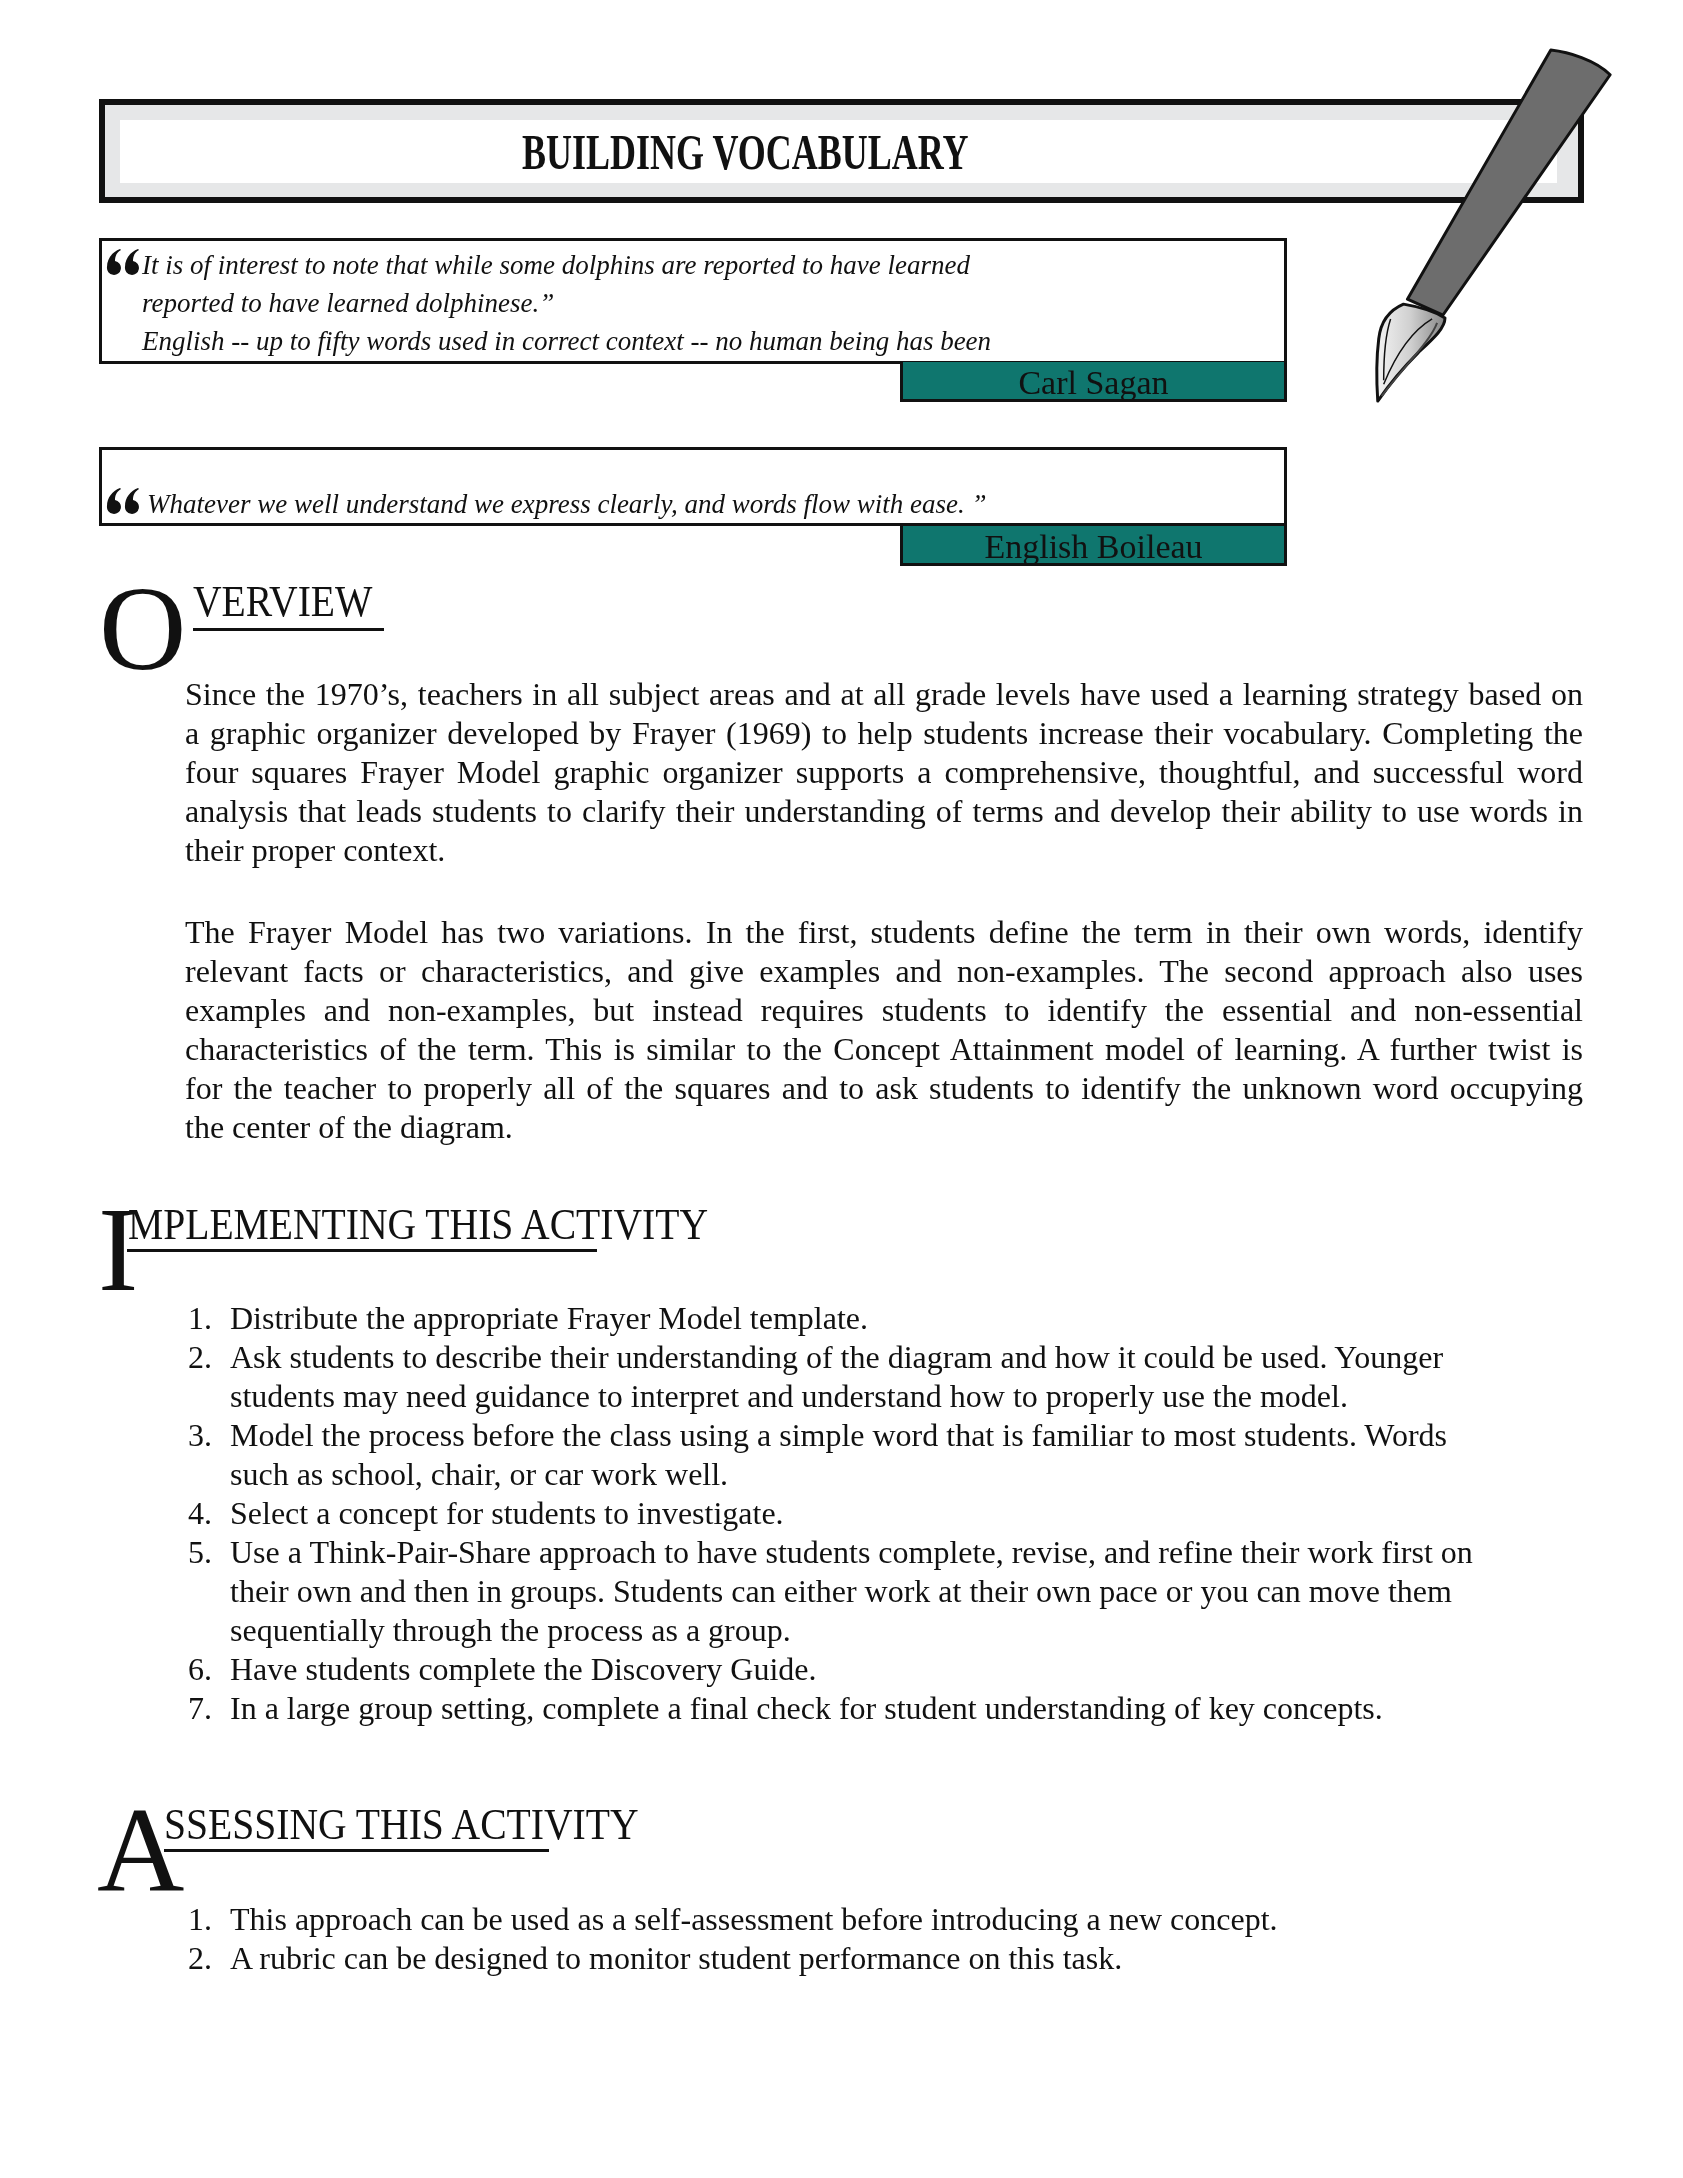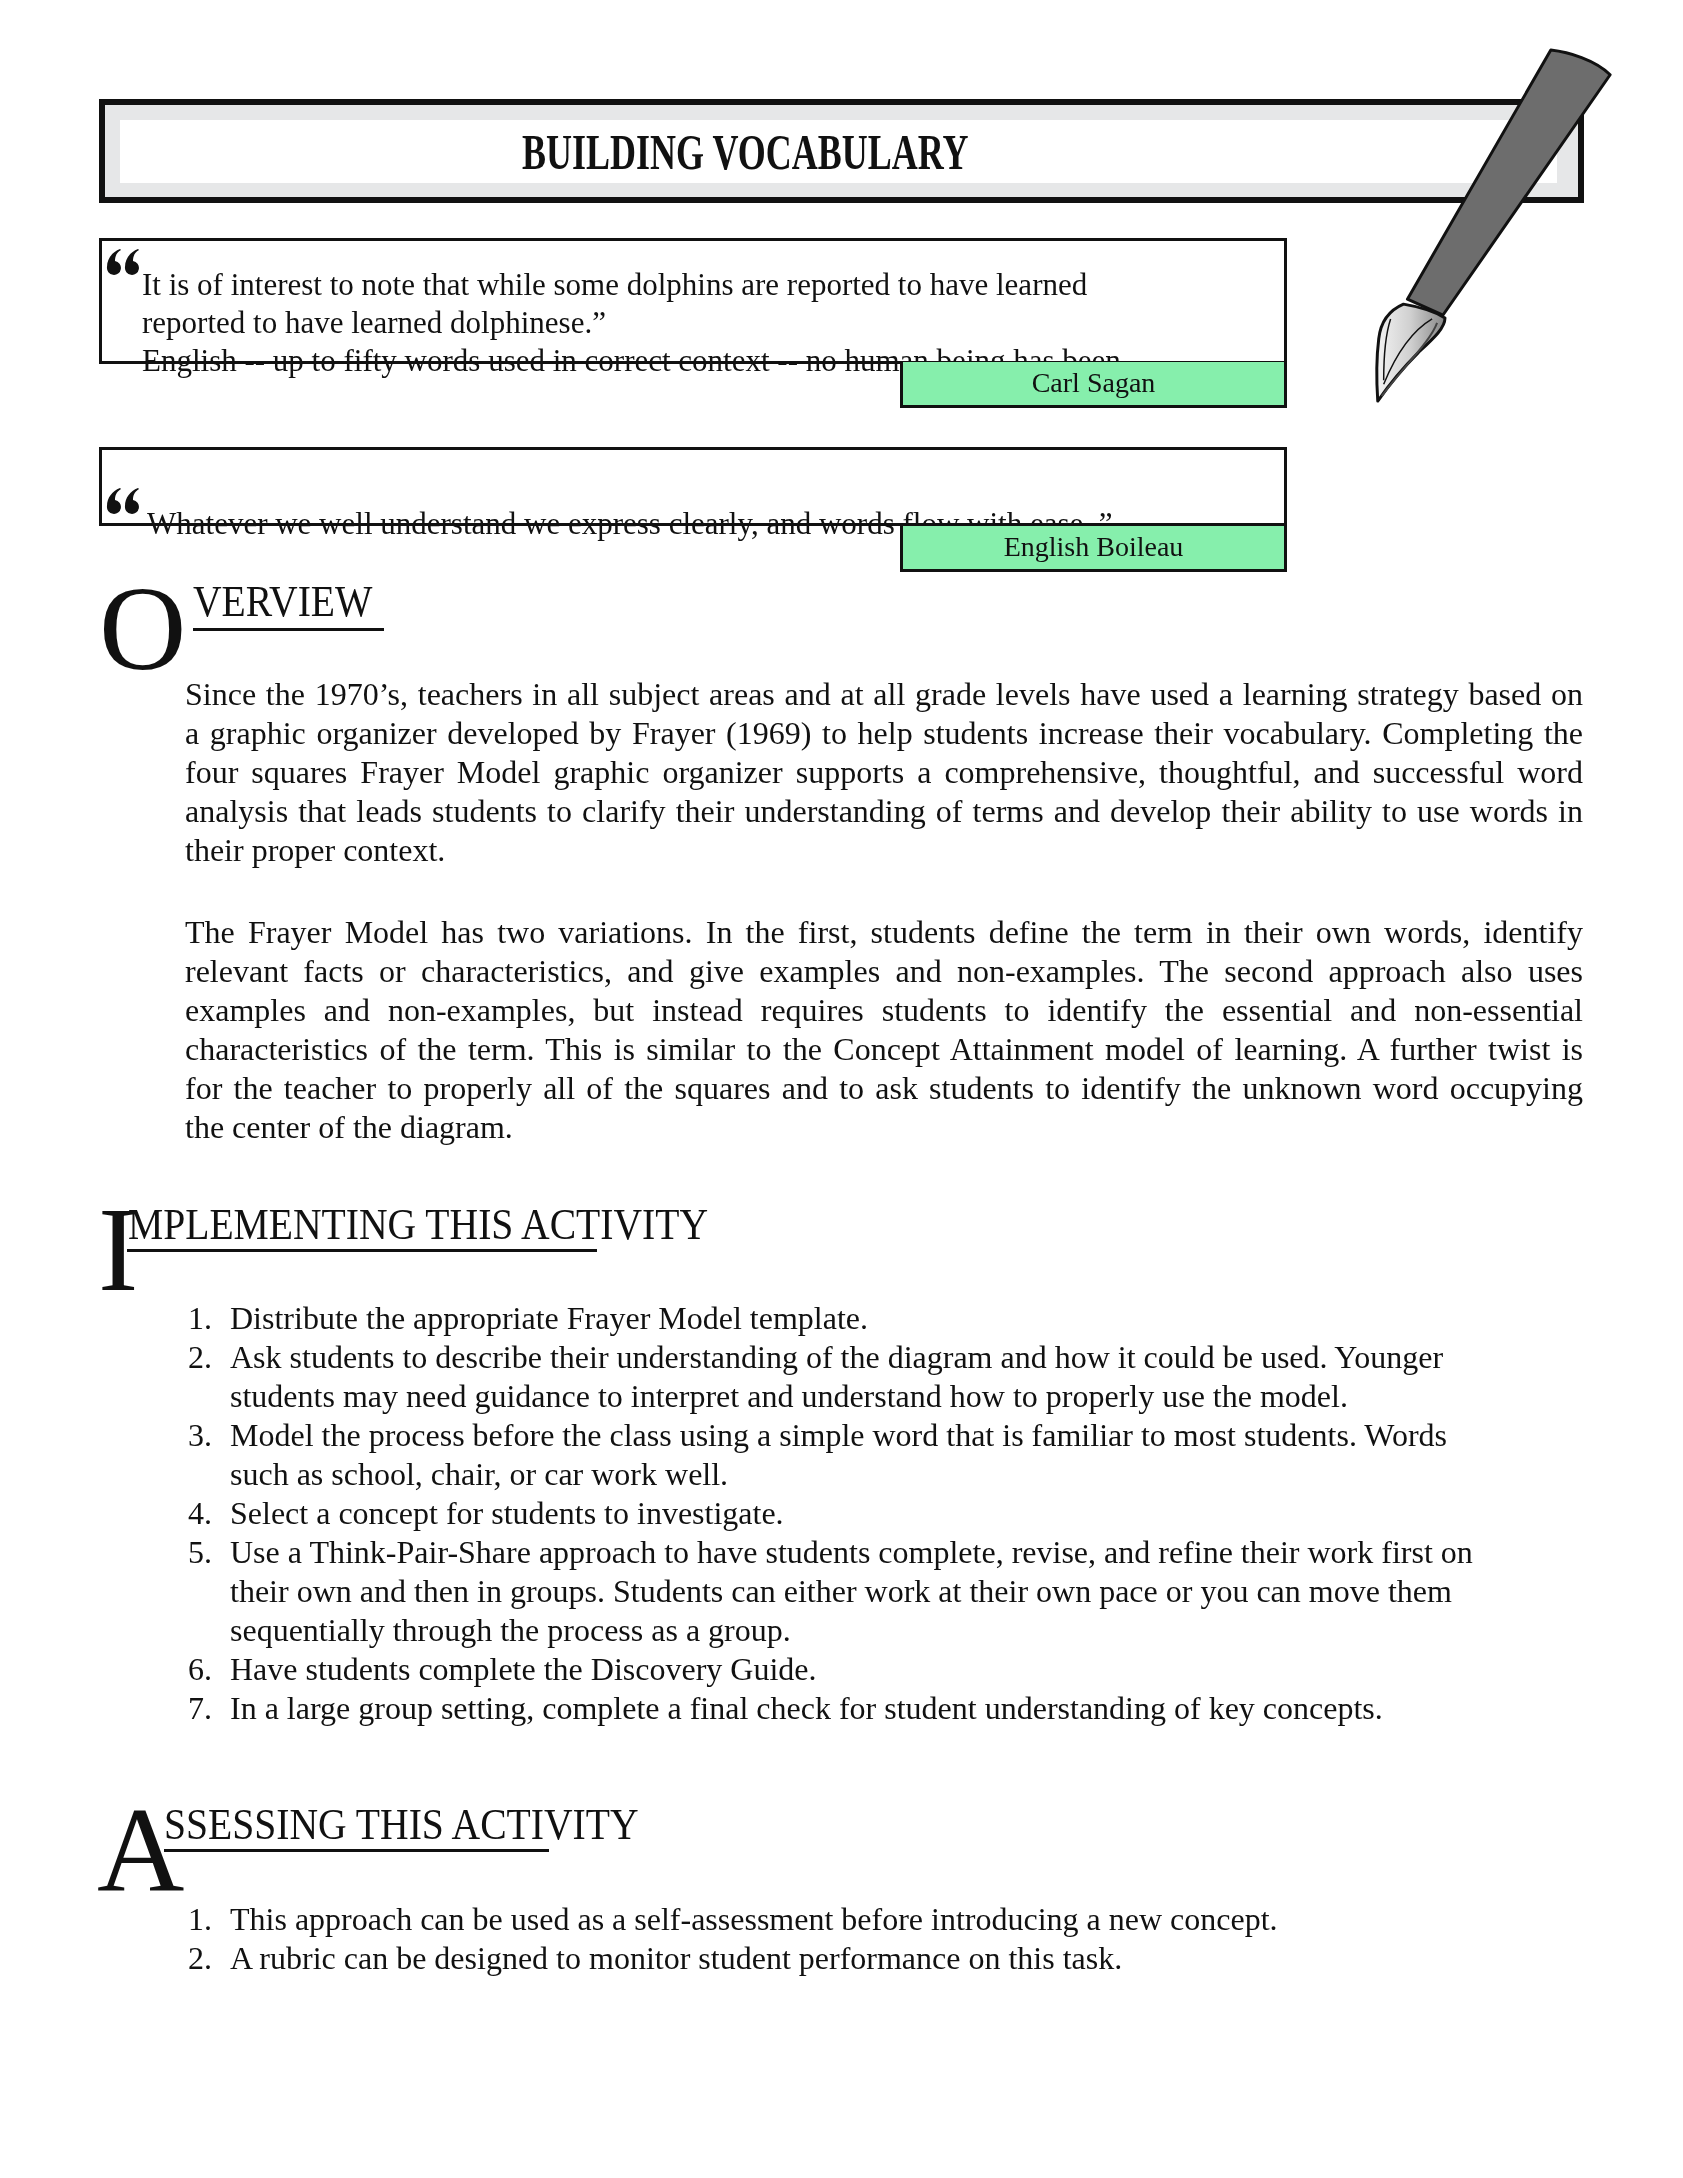--- a/index.html
+++ b/index.html
@@ -12,25 +12,25 @@
                border: 6px solid #111111; background: #e6e7e8; }
   .title-inner { position: absolute; left: 15px; top: 15px; right: 21px; bottom: 14px; background: #ffffff; }
   .title-text { left: 522px; top: 123px; font-weight: bold; font-size: 50px; line-height: 59px;
                 white-space: nowrap; transform: scaleX(0.72); transform-origin: left top; letter-spacing: 0; }
 
   
   .pen { left: 1356px; top: 40px; width: 267px; height: 376px; z-index: 5; }
 
   
   .quote-box { left: 99px; width: 1188px; box-sizing: border-box; border: 3px solid #111111; background: #ffffff; }
-  .quote-lines { font-size: 31px; line-height: 38px; white-space: nowrap; margin-top: 20px; }
+  .quote-lines { font-style: italic; font-size: 27px; line-height: 38px; white-space: nowrap; }
   .quote-mark { width: 36px; height: 28px; }
-  .attrib-box { left: 900px; width: 387px; height: 46px; box-sizing: border-box; background: #86efac;
+  .attrib-box { left: 900px; width: 387px; height: 40px; box-sizing: border-box; background: #0f766e;
                 border-left: 3px solid #111111; border-right: 3px solid #111111; border-bottom: 3px solid #111111;
-                text-align: center; font-size: 28px; line-height: 42px; white-space: nowrap; }
+                text-align: center; font-size: 34px; line-height: 42px; white-space: nowrap; }
 
   
   .drop-cap { font-size: 121px; line-height: 121px; white-space: nowrap; }
   .heading-text { font-size: 44px; line-height: 44px; white-space: nowrap; transform: scaleX(0.9); transform-origin: left top; }
   .underline { height: 3px; background: #111111; }
 
   
   .para { left: 185px; width: 1398px; font-size: 32px; line-height: 39px; }
   .para .line { display: block; white-space: nowrap; text-align: justify; text-align-last: justify; height: 39px; }
   .para .line.last { text-align-last: left; }

